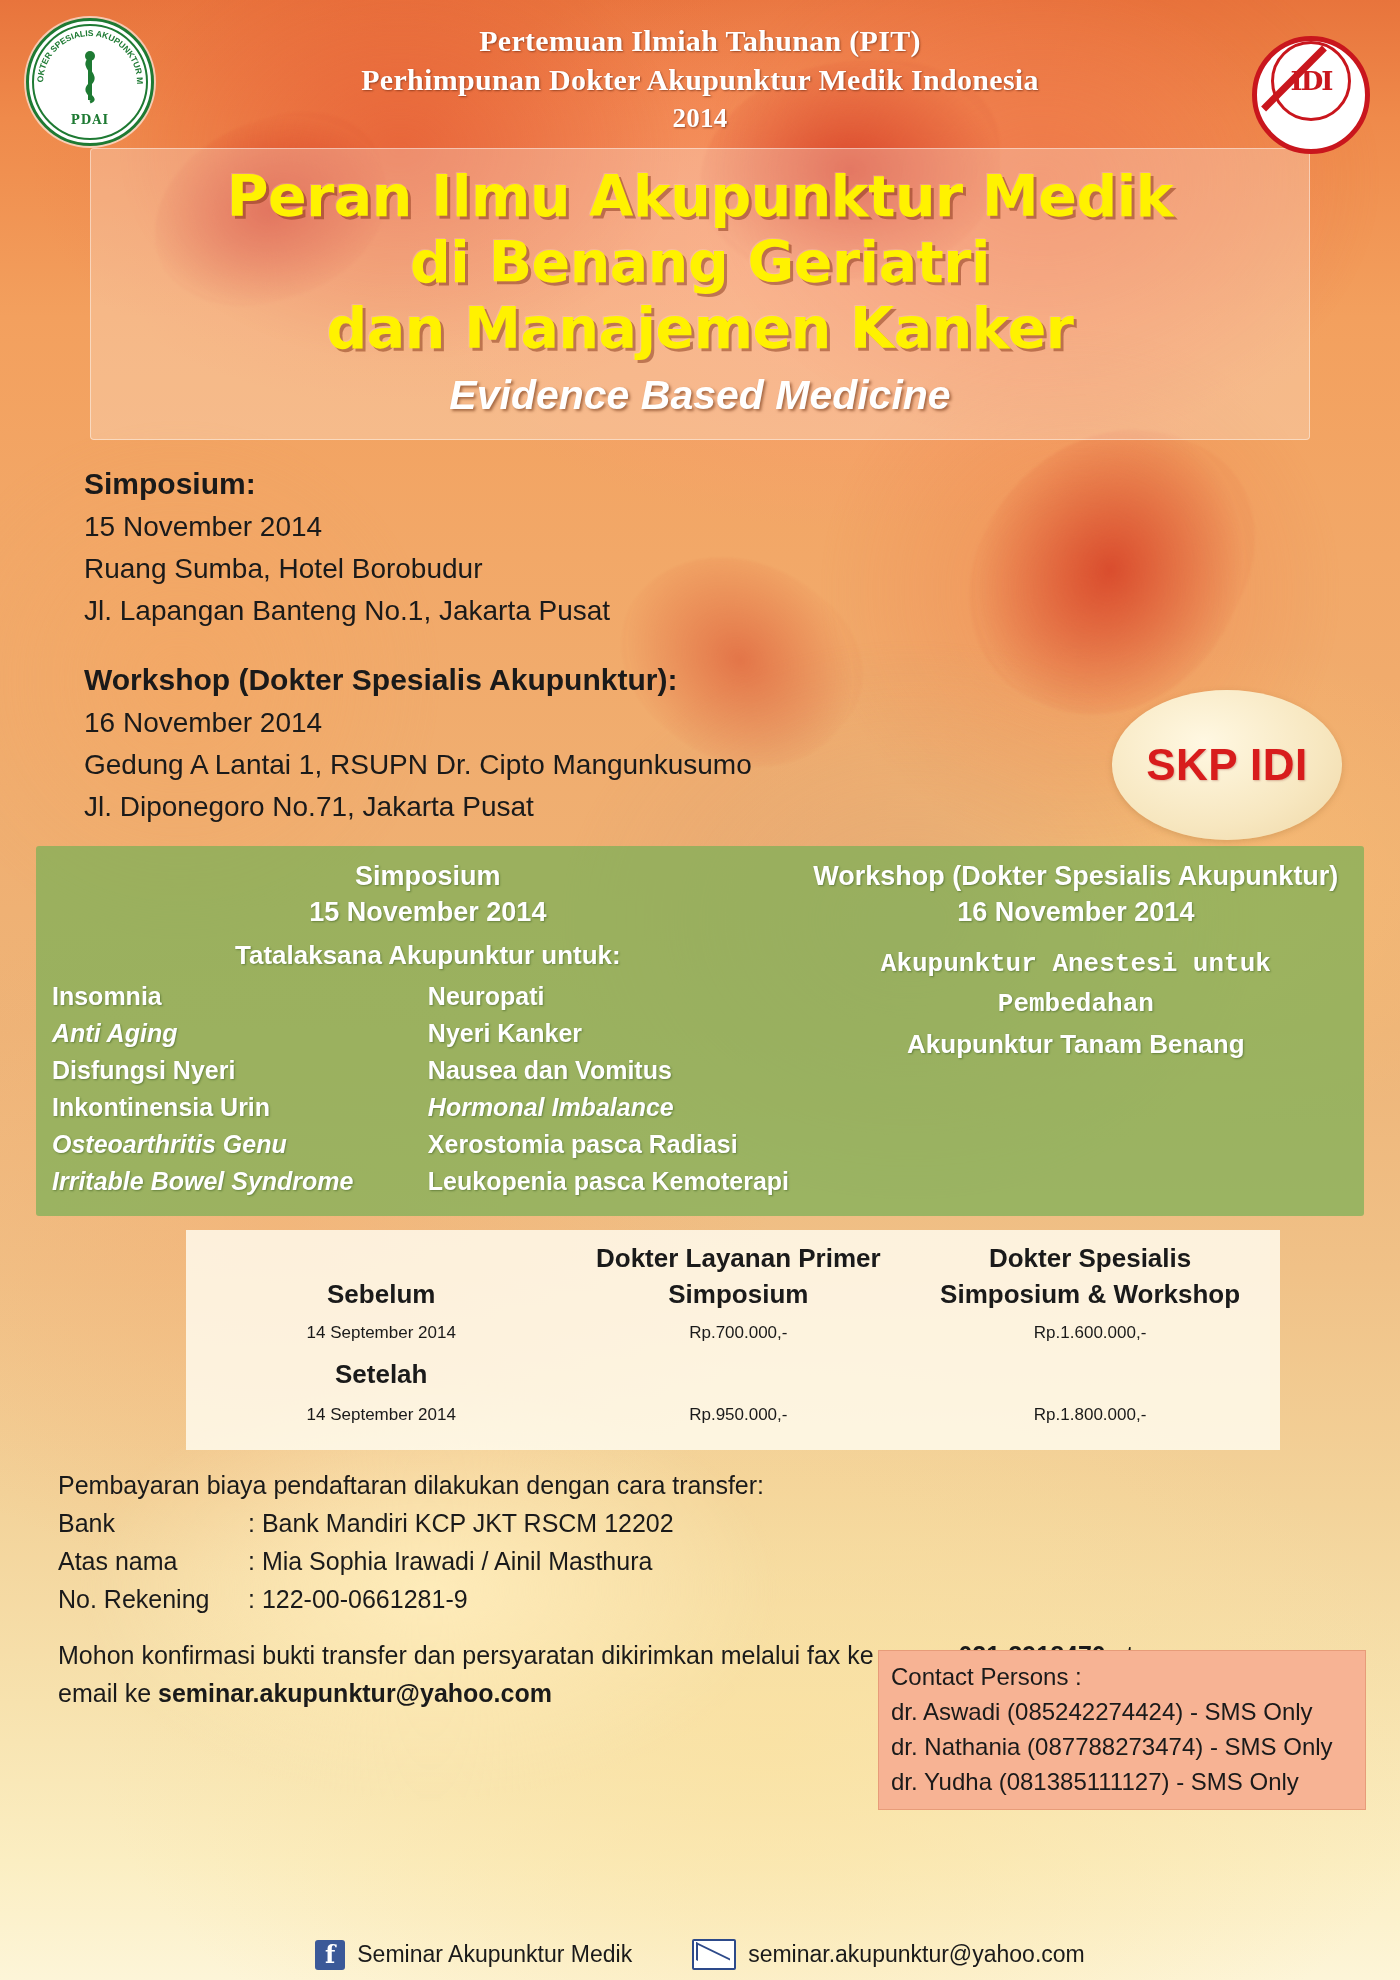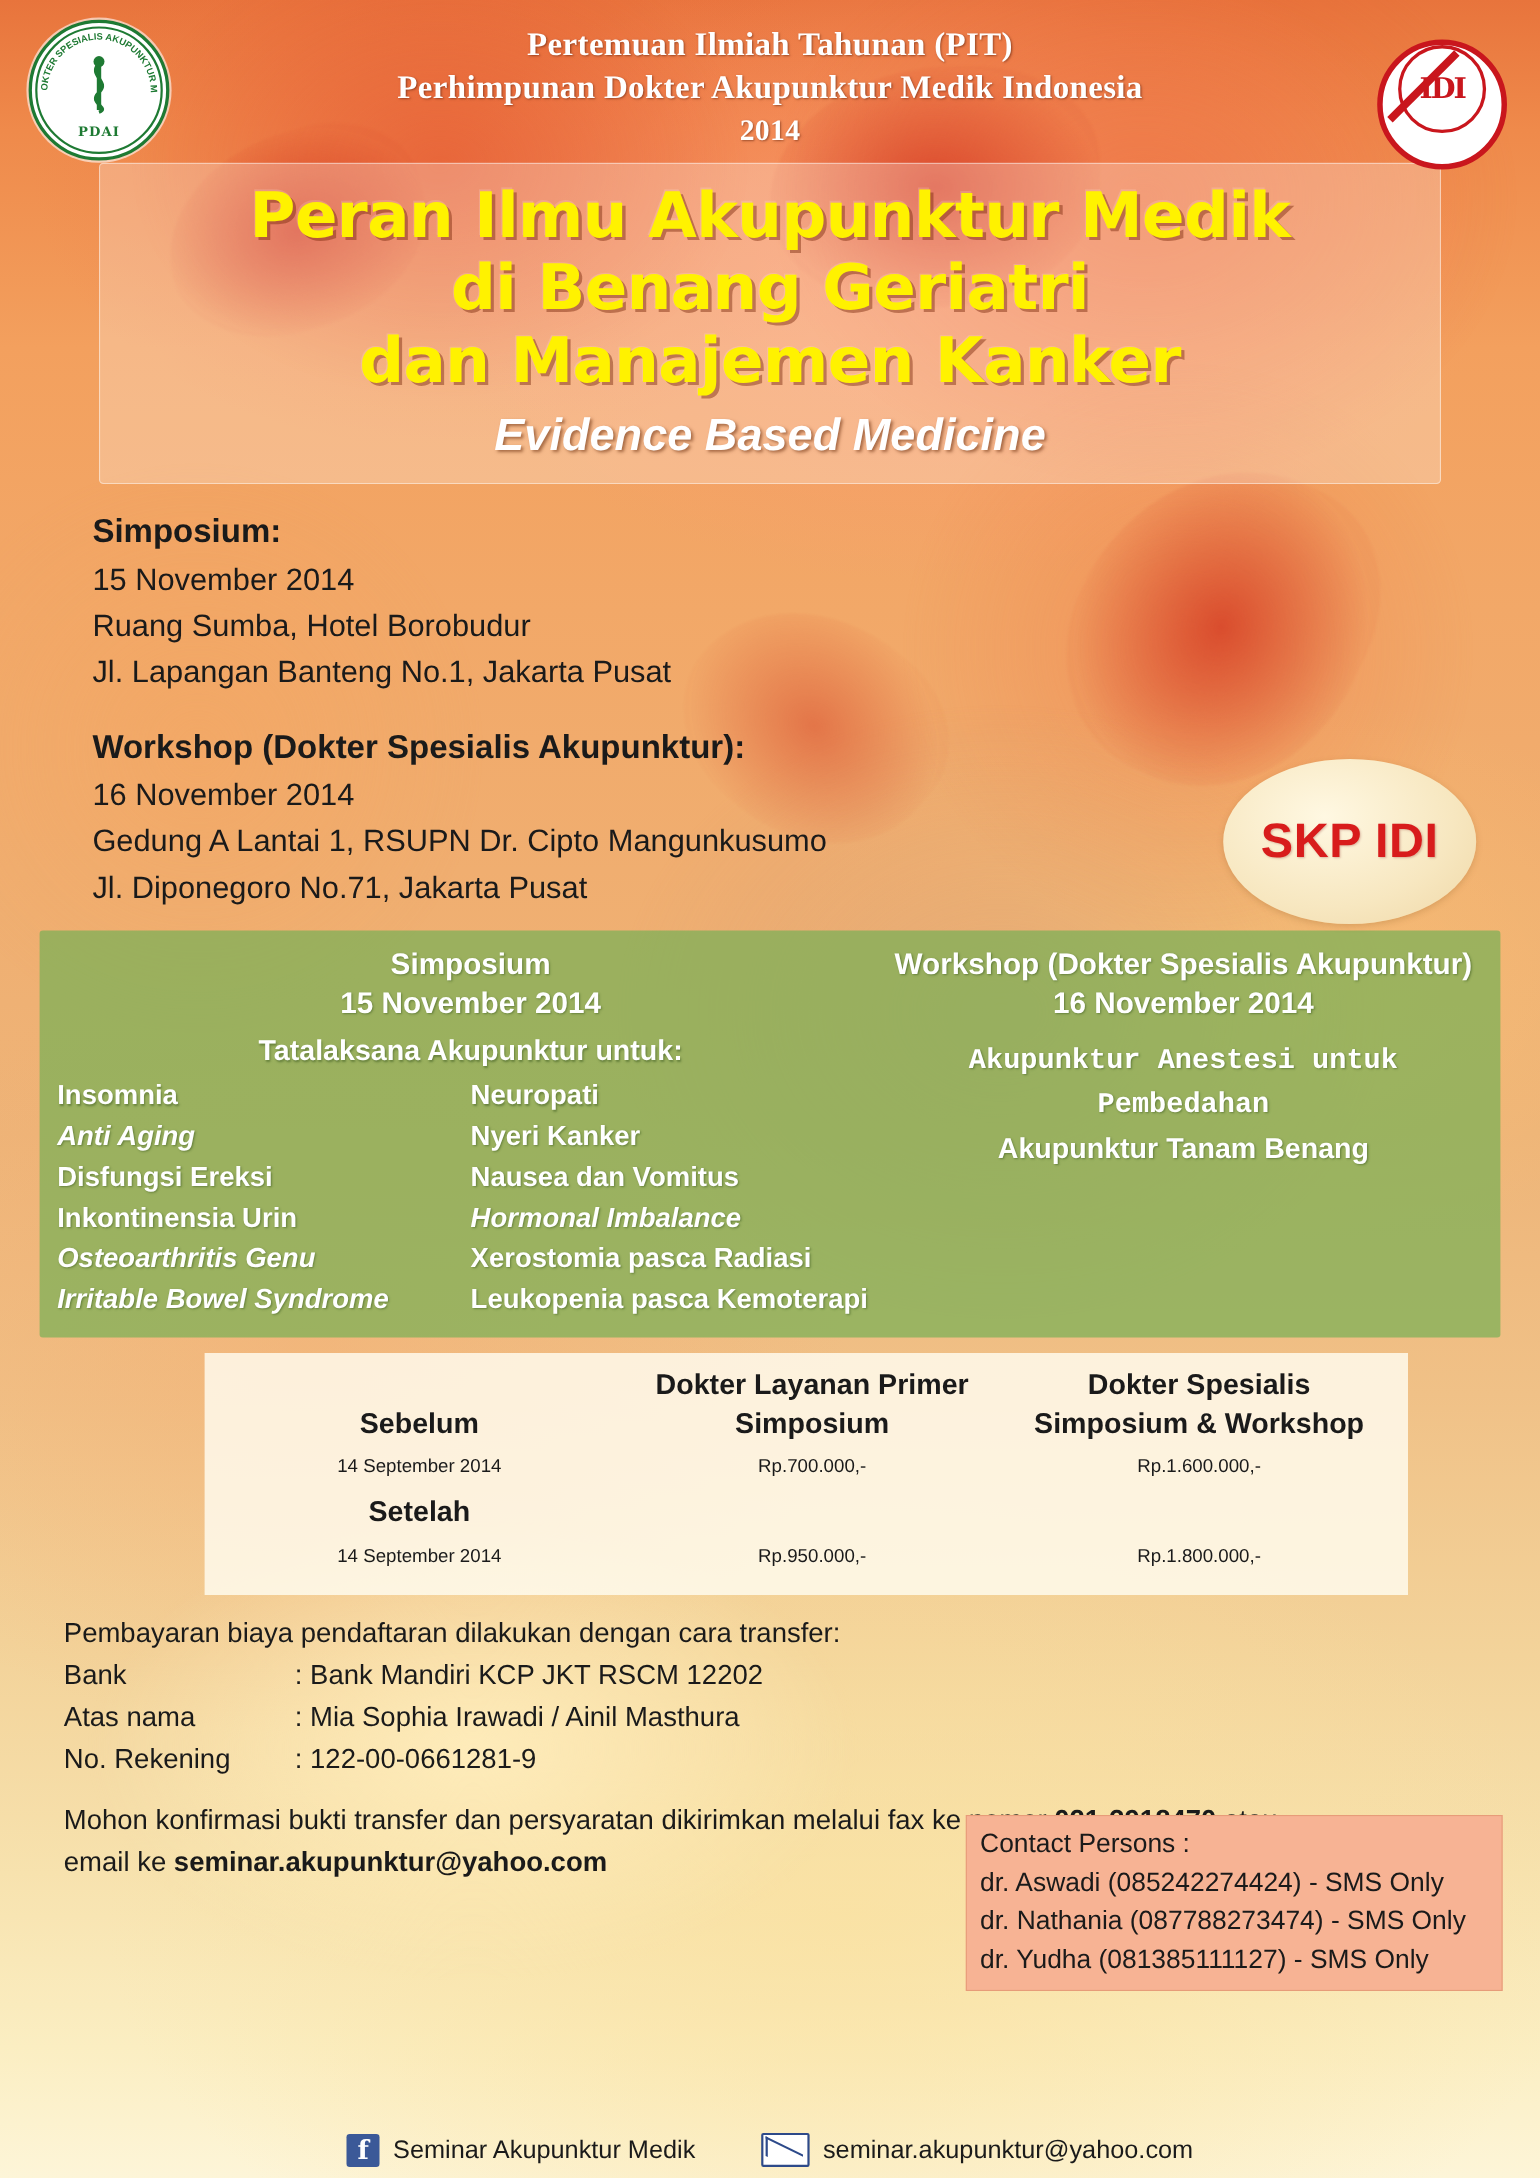--- a/index.html
+++ b/index.html
@@ -298,21 +298,21 @@
 
   
   .pay {
     position: relative;
     z-index: 5;
     margin: 16px 0 0 58px;
     color: #1a1a1a;
     width: 840px;
   }
   .pay .l { font-size: 25px; line-height: 38px; }
-  .pay .kv { display: flex; gap: 20px; }
+  .pay .kv { display: flex; }
   .kv .k { width: 190px; font-size: 25px; line-height: 38px; }
   .kv .v { font-size: 25px; line-height: 38px; }
 
   .contact-box {
     position: absolute;
     right: 34px;
     top: 1650px;
     width: 488px;
     background: #f7b394;
     border: 1px solid #e79c79;
@@ -446,21 +446,21 @@
   <div class="green-panel">
     <div class="cols">
       <div class="col-left">
         <div class="gp-title">Simposium</div>
         <div class="gp-title">15 November 2014</div>
         <div class="gp-lead">Tatalaksana Akupunktur untuk:</div>
         <div class="topic-cols">
           <div class="topic-col">
             <div class="topic">Insomnia</div>
             <div class="topic ital">Anti Aging</div>
-            <div class="topic">Disfungsi Ereksi</div>
+            <div class="topic">Disfungsi Nyeri</div>
             <div class="topic">Inkontinensia Urin</div>
             <div class="topic ital">Osteoarthritis Genu</div>
             <div class="topic ital">Irritable Bowel Syndrome</div>
           </div>
           <div class="topic-col">
             <div class="topic">Neuropati</div>
             <div class="topic">Nyeri Kanker</div>
             <div class="topic">Nausea dan Vomitus</div>
             <div class="topic ital">Hormonal Imbalance</div>
             <div class="topic">Xerostomia pasca Radiasi</div>

